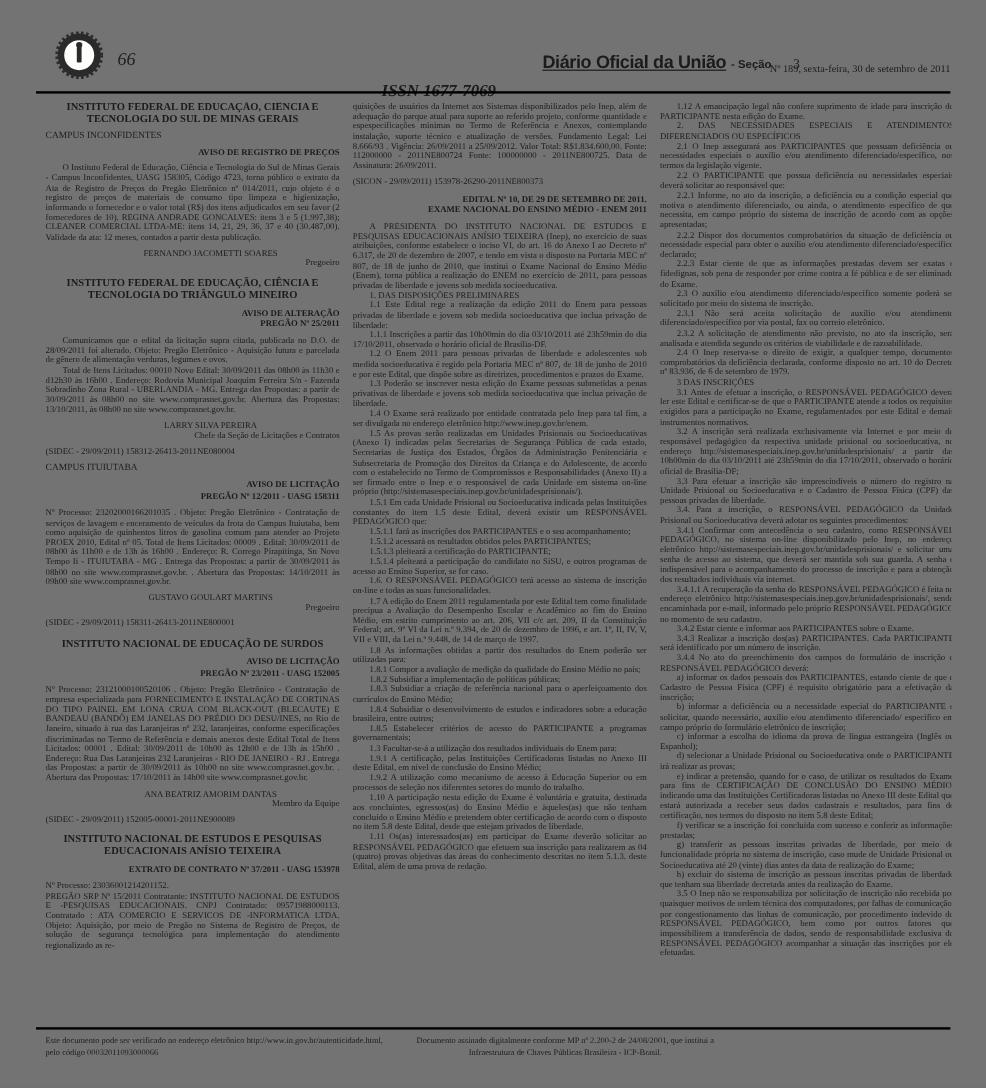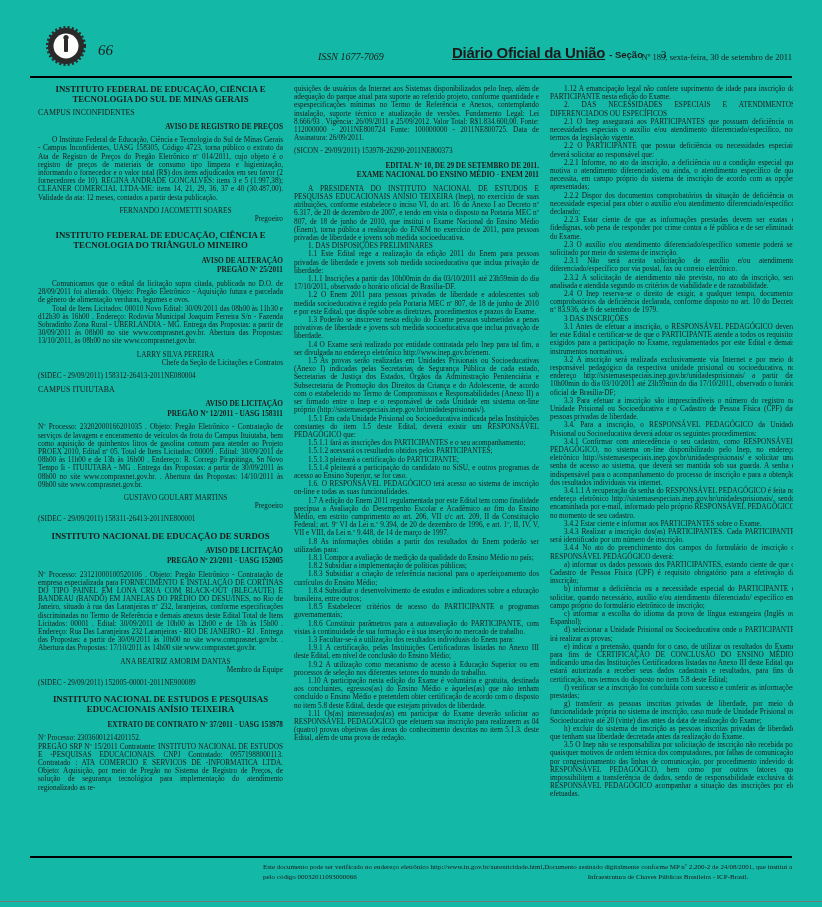--- a/index.html
+++ b/index.html
@@ -1,22 +1,22 @@
 <!DOCTYPE html>
 <html><head>
 <meta charset="utf-8">
 <style>
   html,body{margin:0;padding:0;background:#e8e8e8;}
-  .page{position:relative;width:822px;height:907px;background:#14b8a6;overflow:hidden;
+  .page{position:relative;width:822px;height:907px;background:#737373;overflow:hidden;
         font-family:"Liberation Serif",serif;color:#1b1b1b;}
   
   .hdr{position:absolute;top:0;left:0;right:0;height:78px;}
   .logo{position:absolute;left:46px;top:26px;}
   .pageno{position:absolute;left:98px;top:42px;font-style:italic;font-size:15px;}
-  .issn{position:absolute;left:318px;top:51px;font-style:italic;font-size:10px;}
+  .issn{position:absolute;left:318px;top:69px;font-style:italic;font-size:14px;font-weight:bold;}
   .masthead-wrap{position:absolute;left:452px;top:44px;white-space:nowrap;}
   .masthead{font-family:"Liberation Sans",sans-serif;font-weight:bold;font-size:15px;letter-spacing:-0.3px;text-decoration:underline;}
   .masthead-sec{font-family:"Liberation Sans",sans-serif;font-weight:bold;font-size:9.5px;}
   .masthead-num{font-size:11px;margin-left:14px;}
   .edition{position:absolute;right:30px;top:52px;font-size:8.6px;}
   .rule-top{position:absolute;left:30px;right:30px;top:76px;border-top:2px solid #000;}
   
   .columns{position:absolute;top:85px;left:38px;width:755px;height:771px;display:flex;gap:11px;overflow:hidden;}
   .col{flex:0 0 245px;width:245px;overflow:hidden;text-align:justify;font-size:7.3px;line-height:8.2px;
        overflow-wrap:anywhere;}
@@ -25,22 +25,22 @@
   .campus-heading{text-align:left;font-size:7.9px;line-height:9px;margin:2px 0 2px;}
   .notice-title{font-weight:bold;text-align:right;font-size:7.3px;line-height:8.6px;margin:6px 0 5px;}
   .notice-title + .notice-title{margin-top:-4px;}
   .para{text-indent:14px;margin:0;}
   .para-flush{text-indent:0;}
   .sig-name{text-align:center;padding-left:30px;margin:5px 0 0;}
   .sig-role{text-align:right;padding-left:30px;margin:0 0 4px;}
   .ref-line{text-align:left;margin:5px 0 5px;}
   
   .rule-bottom{position:absolute;left:30px;right:30px;top:856px;border-top:2px solid #000;}
-  .foot{position:absolute;top:863px;left:38px;right:30px;display:flex;justify-content:flex-end;
-        font-size:7px;line-height:9.6px;}
+  .foot{position:absolute;top:863px;left:38px;right:30px;display:flex;justify-content:flex-start;
+        font-size:7px;line-height:9.6px;gap:28px;}
   .foot-left{text-align:left;}
   .foot-right{text-align:center;}
   .page-bottom-rule{position:absolute;left:0;right:0;top:901px;border-top:1px solid #777;}
 </style>
 </head>
 <body>
 
 <div class="page">
 
   <div class="hdr">
@@ -118,21 +118,20 @@
         <div class="para">1.5.1.3 pleiteará a certificação do PARTICIPANTE;</div>
         <div class="para">1.5.1.4 pleiteará a participação do candidato no SiSU, e outros programas de acesso ao Ensino Superior, se for caso.</div>
         <div class="para">1.6. O RESPONSÁVEL PEDAGÓGICO terá acesso ao sistema de inscrição on-line e todas as suas funcionalidades.</div>
         <div class="para">1.7 A edição do Enem 2011 regulamentada por este Edital tem como finalidade precípua a Avaliação do Desempenho Escolar e Acadêmico ao fim do Ensino Médio, em estrito cumprimento ao art. 206, VII c/c art. 209, II da Constituição Federal; art. 9º VI da Lei n.º 9.394, de 20 de dezembro de 1996, e art. 1º, II, IV, V, VII e VIII, da Lei n.º 9.448, de 14 de março de 1997.</div>
         <div class="para">1.8 As informações obtidas a partir dos resultados do Enem poderão ser utilizadas para:</div>
         <div class="para">1.8.1 Compor a avaliação de medição da qualidade do Ensino Médio no país;</div>
         <div class="para">1.8.2 Subsidiar a implementação de políticas públicas;</div>
         <div class="para">1.8.3 Subsidiar a criação de referência nacional para o aperfeiçoamento dos currículos do Ensino Médio;</div>
         <div class="para">1.8.4 Subsidiar o desenvolvimento de estudos e indicadores sobre a educação brasileira, entre outros;</div>
         <div class="para">1.8.5 Estabelecer critérios de acesso do PARTICIPANTE a programas governamentais;</div>
-        <div class="para">1.8.6 Constituir parâmetros para a autoavaliação do PARTICIPANTE, com vistas à continuidade de sua formação e à sua inserção no mercado de trabalho.</div>
         <div class="para">1.3 Facultar-se-á a utilização dos resultados individuais do Enem para:</div>
         <div class="para">1.9.1 A certificação, pelas Instituições Certificadoras listadas no Anexo III deste Edital, em nível de conclusão do Ensino Médio;</div>
         <div class="para">1.9.2 A utilização como mecanismo de acesso à Educação Superior ou em processos de seleção nos diferentes setores do mundo do trabalho.</div>
         <div class="para">1.10 A participação nesta edição do Exame é voluntária e gratuita, destinada aos concluintes, egressos(as) do Ensino Médio e àqueles(as) que não tenham concluído o Ensino Médio e pretendem obter certificação de acordo com o disposto no item 5.8 deste Edital, desde que estejam privados de liberdade.</div>
         <div class="para">1.11 Os(as) interessados(as) em participar do Exame deverão solicitar ao RESPONSÁVEL PEDAGÓGICO que efetuem sua inscrição para realizarem as 04 (quatro) provas objetivas das áreas do conhecimento descritas no item 5.1.3. deste Edital, além de uma prova de redação.</div>
       </div>
     <div class="col">
         <div class="para">1.12 A emancipação legal não confere suprimento de idade para inscrição do PARTICIPANTE nesta edição do Exame.</div>
         <div class="para">2. DAS NECESSIDADES ESPECIAIS E ATENDIMENTOS DIFERENCIADOS OU ESPECÍFICOS</div>
         <div class="para">2.1 O Inep assegurará aos PARTICIPANTES que possuam deficiência ou necessidades especiais o auxílio e/ou atendimento diferenciado/específico, nos termos da legislação vigente.</div>

